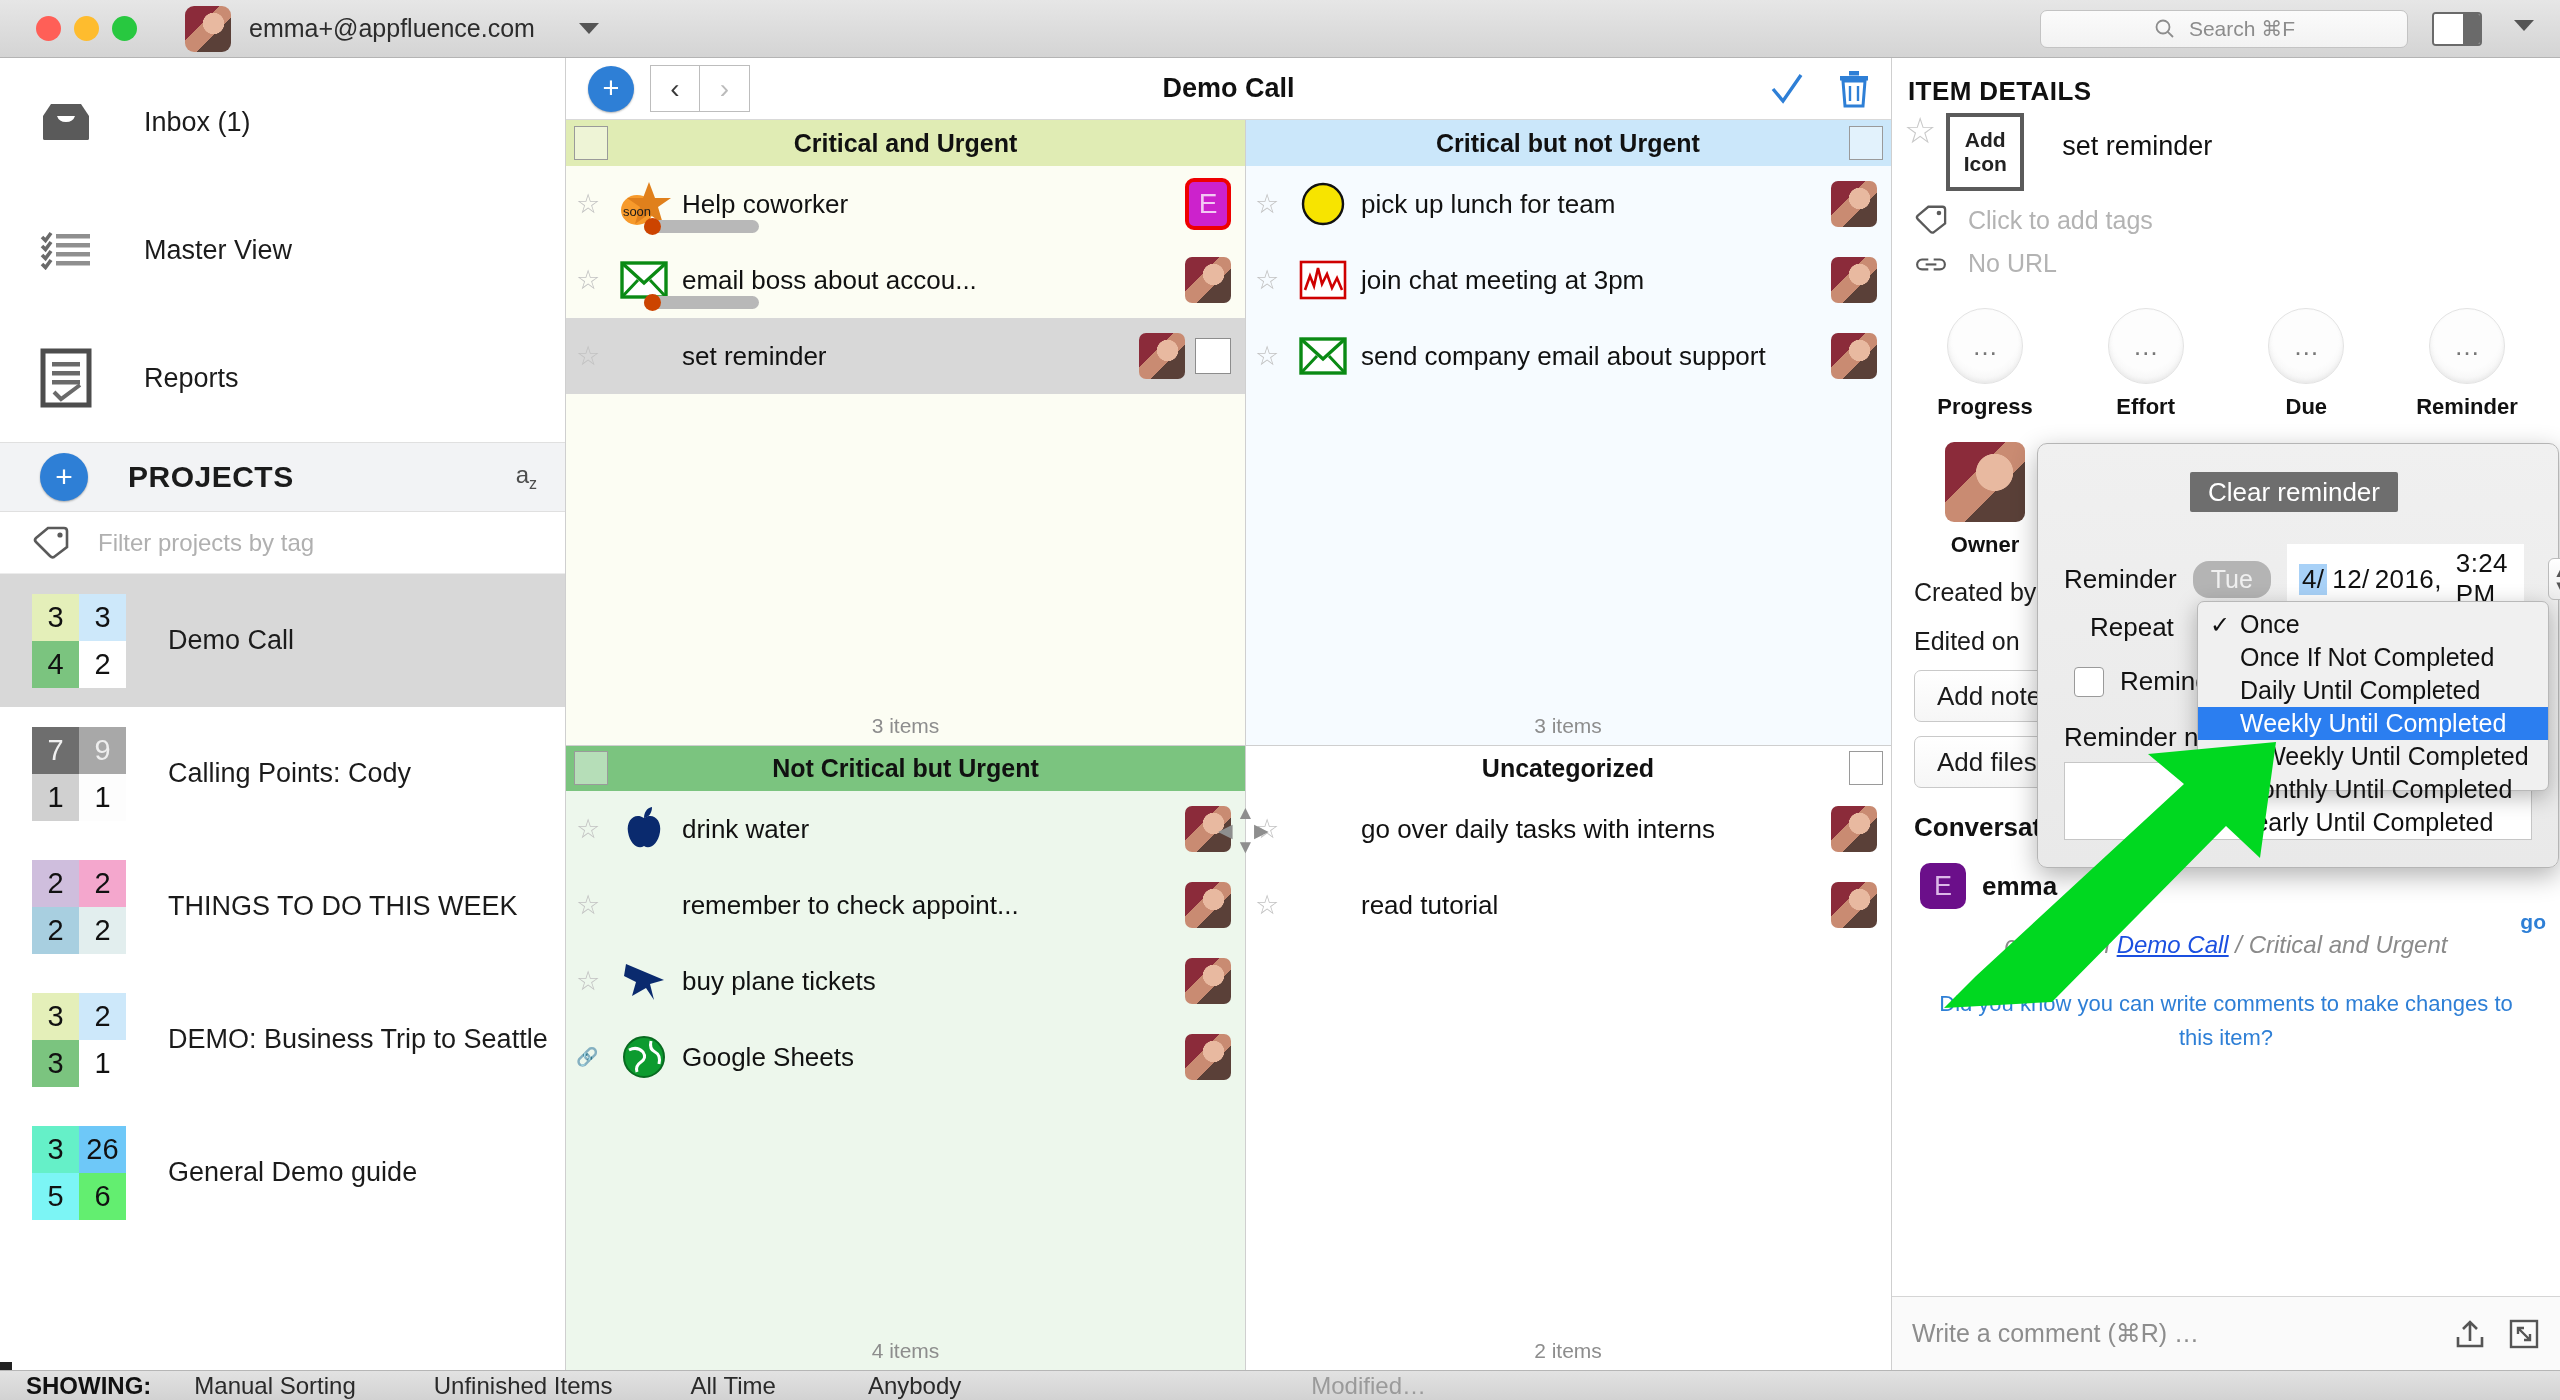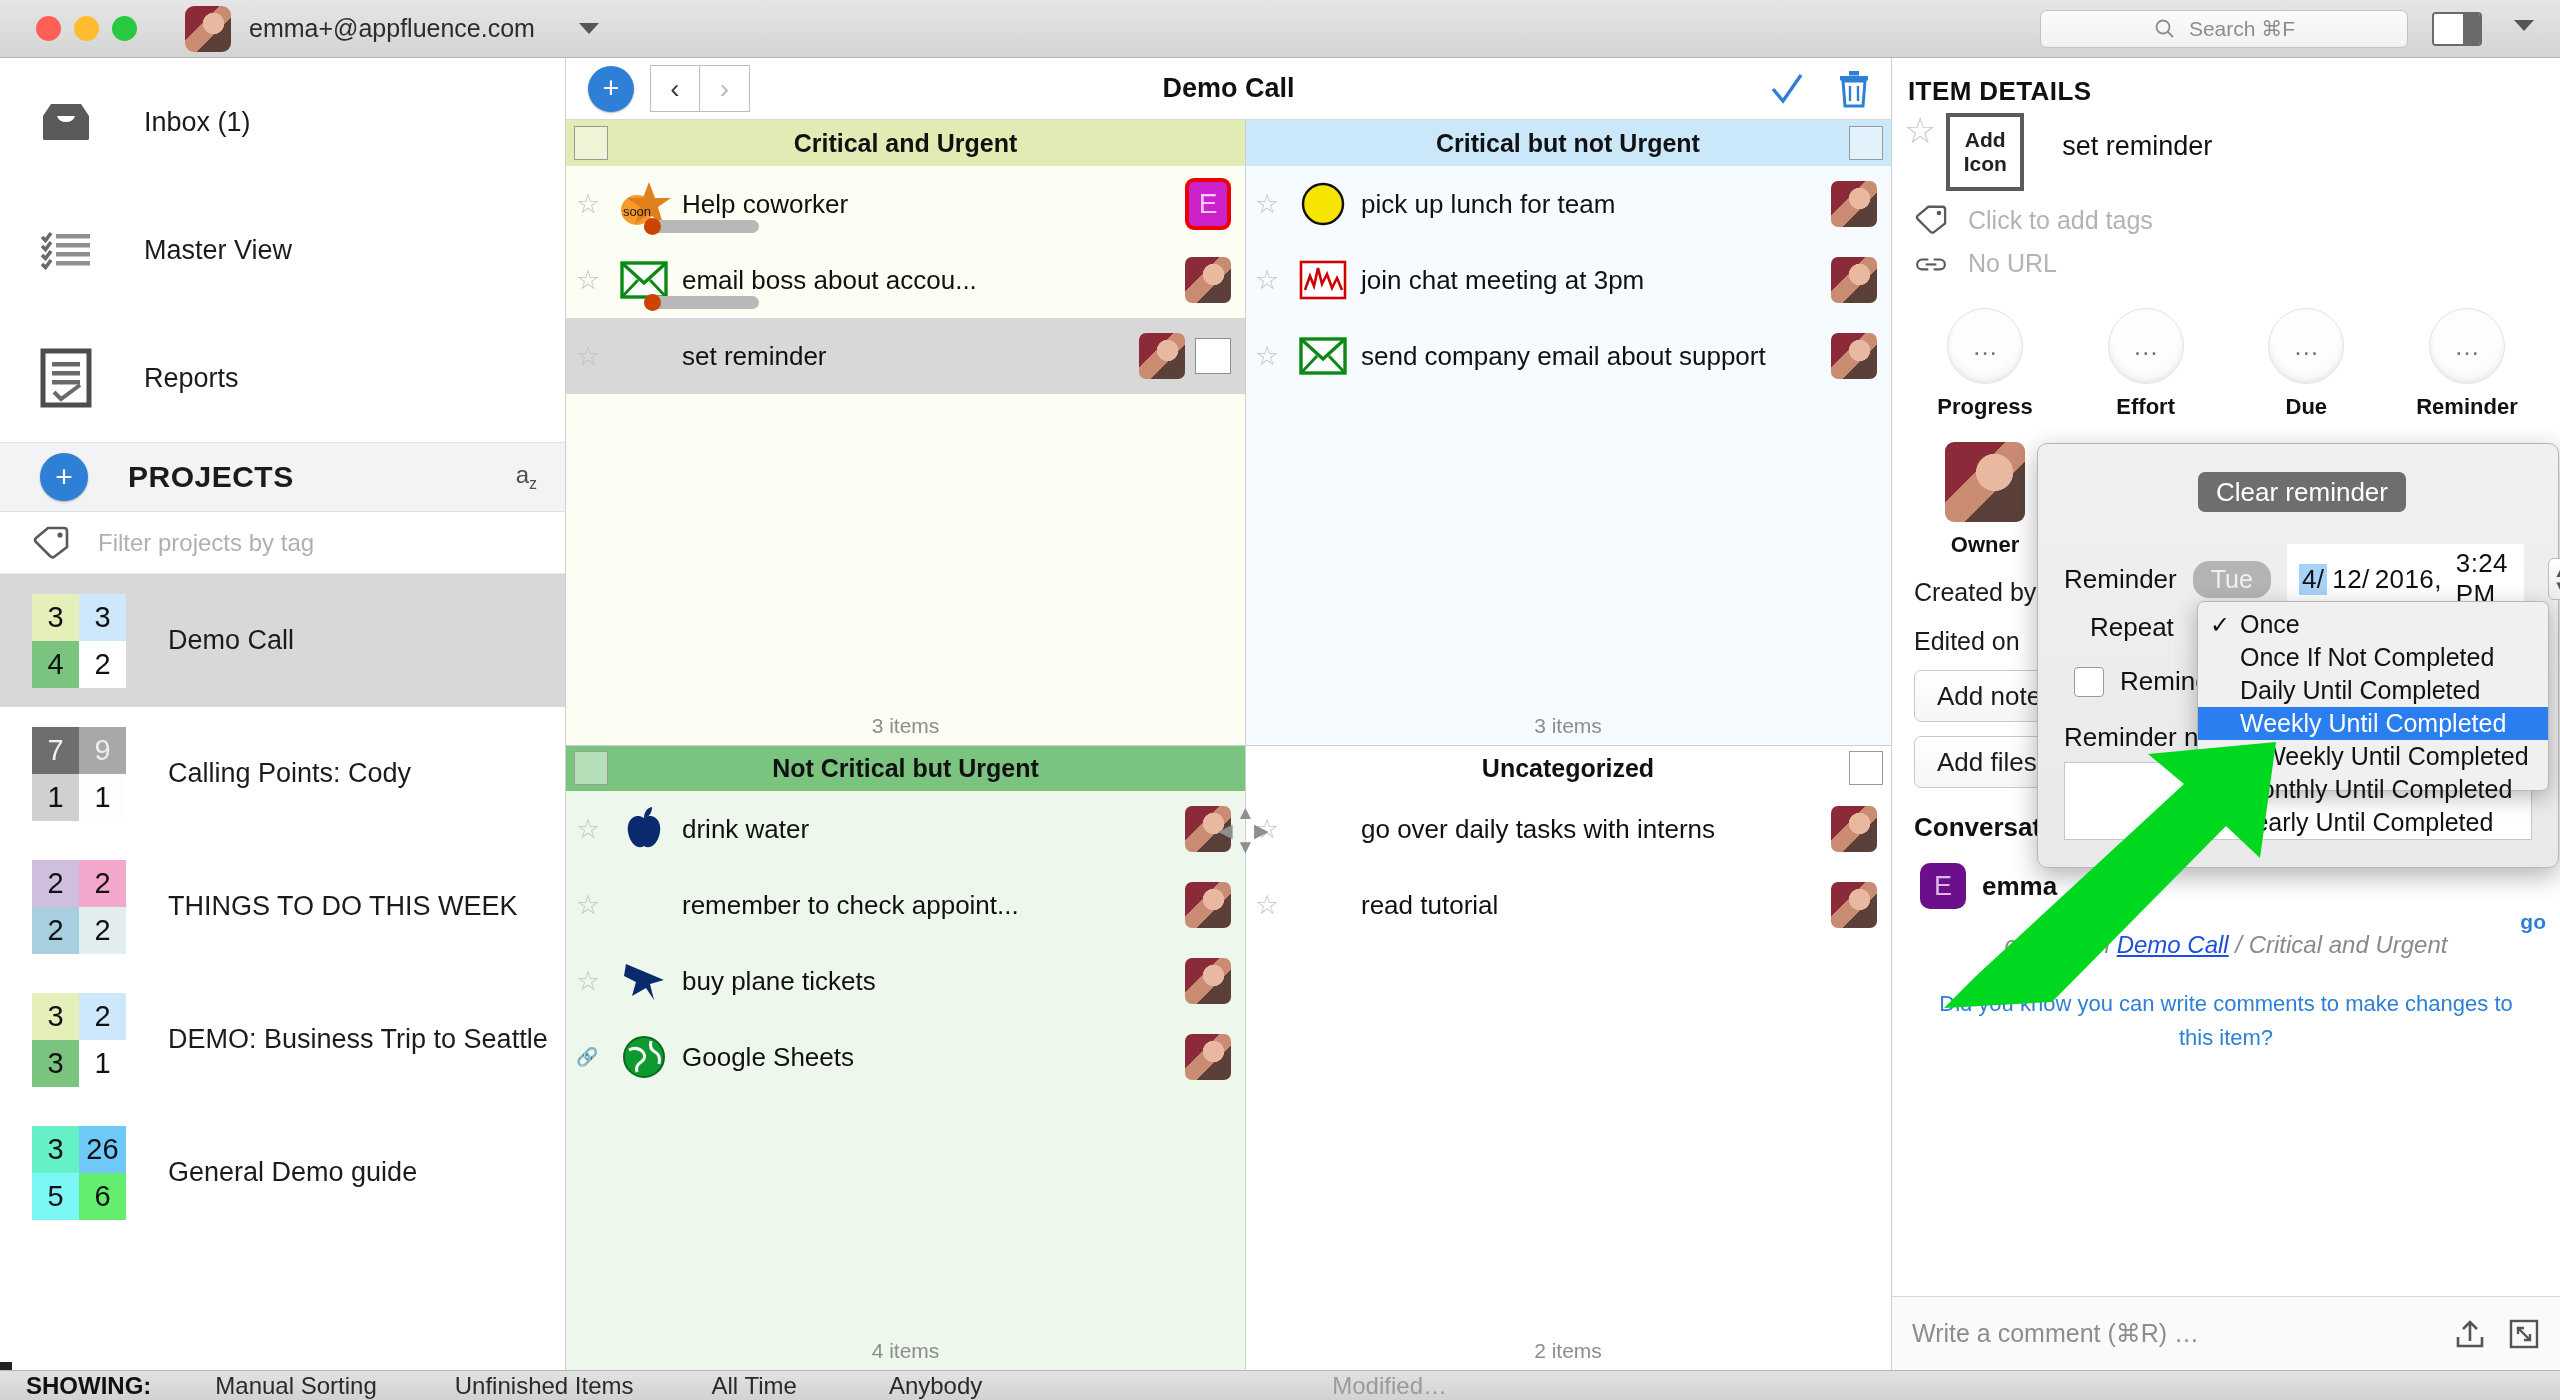--- a/index.html
+++ b/index.html
@@ -230,22 +230,22 @@
   .comment-ph { flex: 1; font-size: 25px; color: #8d8d8d; }
 
   
   .popover {
     position: absolute; left: 2037px; top: 443px; width: 522px; height: 425px;
     background: linear-gradient(#f0f0f0,#e9e9e9);
     border: 1px solid #b5b5b5; border-radius: 10px;
     box-shadow: 0 8px 26px rgba(0,0,0,.3); z-index: 20;
   }
   .clear-btn {
-    position: absolute; left: 160px; top: 28px; width: 208px; height: 40px;
-    background: #6e6e6e; color: #fff; border-radius: 7px; font-size: 26px;
+    position: absolute; left: 152px; top: 28px; width: 208px; height: 40px;
+    background: #6e6e6e; color: #fff; border-radius: 2px; font-size: 26px;
     display: flex; align-items: center; justify-content: center;
   }
   .pop-row { position: absolute; display: flex; align-items: center; }
   .rem-row { left: 26px; top: 100px; gap: 16px; }
   .pop-lbl { font-size: 26px; color: #111; }
   .day-pill {
     background: #b4b4b4; color: #f0f0f0; border-radius: 16px;
     padding: 4px 18px; font-size: 25px;
   }
   .date-field {
@@ -846,21 +846,21 @@
         <span>Yearly Until Completed</span>
       </div>
     </div>
 
   <svg class="arrow" width="340" height="280" viewBox="0 0 340 280">
     <path d="M336 2 L320 118 L286 86 L112 262 L4 268 L36 236 L244 44 L208 14 Z" fill="#00d820"></path>
   </svg>
 
   <div class="bottombar">
     <span class="bb-label">SHOWING:</span>
-    <span class="bb-item" style="margin-left:64px">Manual Sorting</span>
+    <span class="bb-item" style="margin-left:43px">Manual Sorting</span>
     <span class="bb-item" style="margin-left:78px">Unfinished Items</span>
     <span class="bb-item" style="margin-left:78px">All Time</span>
     <span class="bb-item" style="margin-left:92px">Anybody</span>
     <span class="bb-dim" style="margin-left:350px">Modified…</span>
   </div>
   <div class="scrollbar-l"></div>
 
 </div>
 
 </body></html>

